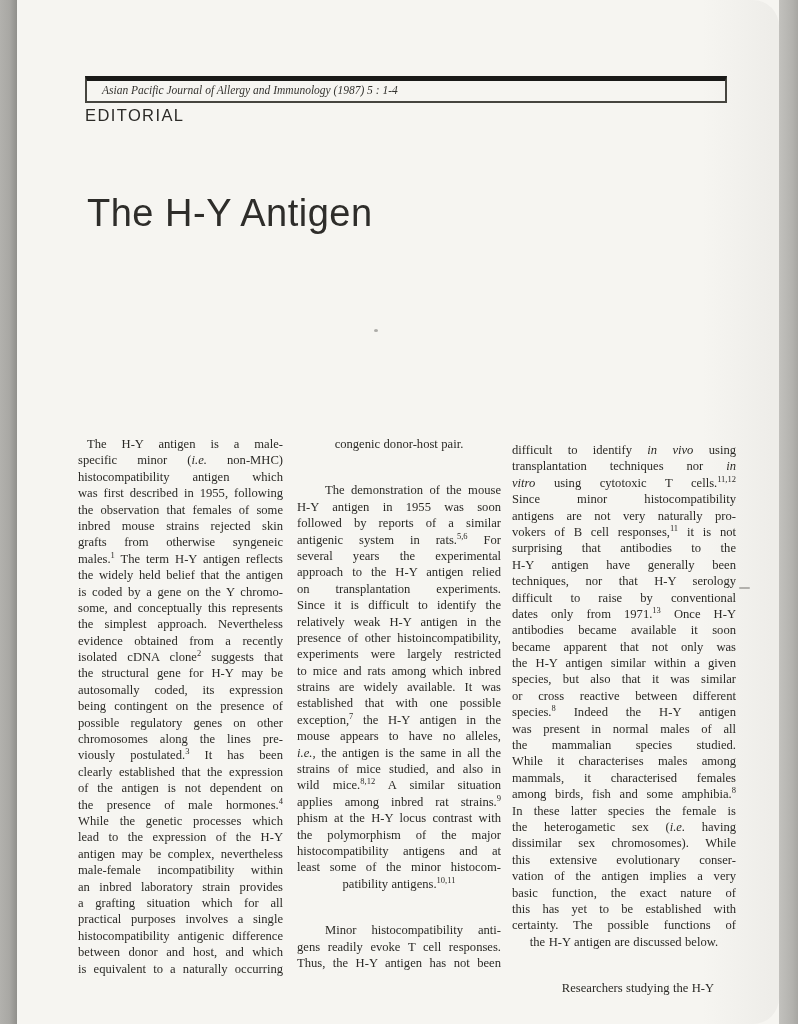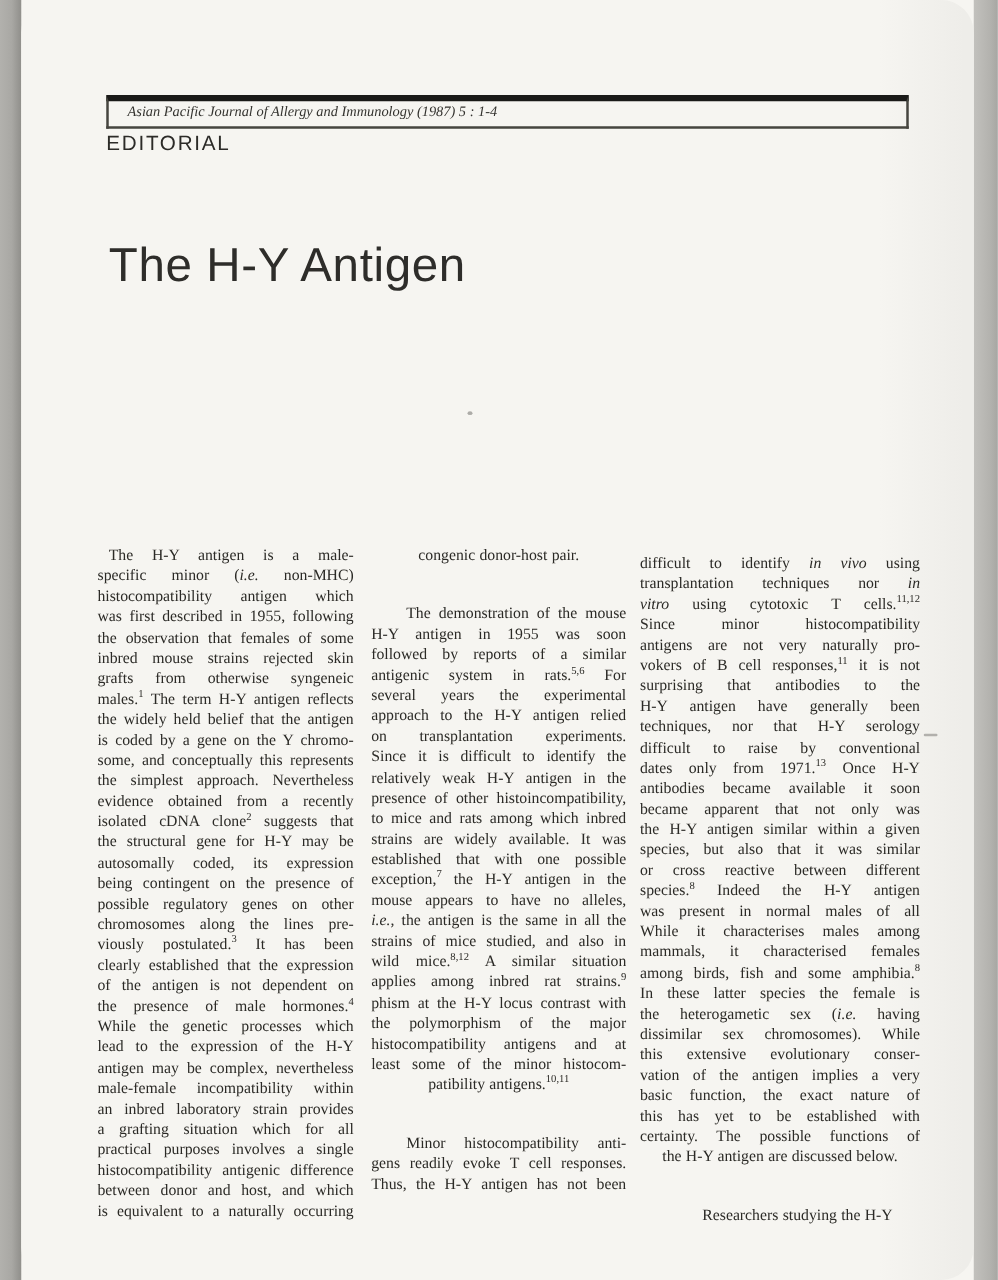--- a/index.html
+++ b/index.html
@@ -151,20 +151,21 @@
             <div class="line just">The demonstration of the mouse</div>
             <div class="line just">H-Y antigen in 1955 was soon</div>
             <div class="line just">followed by reports of a similar</div>
             <div class="line just">antigenic system in rats.<sup>5,6</sup> For</div>
             <div class="line just">several years the experimental</div>
             <div class="line just">approach to the H-Y antigen relied</div>
             <div class="line just">on transplantation experiments.</div>
             <div class="line just">Since it is difficult to identify the</div>
             <div class="line just">relatively weak H-Y antigen in the</div>
             <div class="line just">presence of other histoincompatibility,</div>
+            <div class="line just">experiments were largely restricted</div>
             <div class="line just">to mice and rats among which inbred</div>
             <div class="line just">strains are widely available. It was</div>
             <div class="line just">established that with one possible</div>
             <div class="line just">exception,<sup>7</sup> the H-Y antigen in the</div>
             <div class="line just">mouse appears to have no alleles,</div>
             <div class="line just"><i>i.e.,</i> the antigen is the same in all the</div>
             <div class="line just">strains of mice studied, and also in</div>
             <div class="line just">wild mice.<sup>8,12</sup> A similar situation</div>
             <div class="line just">applies among inbred rat strains.<sup>9</sup></div>
             <div class="line just">phism at the H-Y locus contrast with</div>
@@ -192,20 +193,21 @@
             <div class="line just">techniques, nor that H-Y serology</div>
             <div class="line just">difficult to raise by conventional</div>
             <div class="line just">dates only from 1971.<sup>13</sup> Once H-Y</div>
             <div class="line just">antibodies became available it soon</div>
             <div class="line just">became apparent that not only was</div>
             <div class="line just">the H-Y antigen similar within a given</div>
             <div class="line just">species, but also that it was similar</div>
             <div class="line just">or cross reactive between different</div>
             <div class="line just">species.<sup>8</sup> Indeed the H-Y antigen</div>
             <div class="line just">was present in normal males of all</div>
+            <div class="line just">the mammalian species studied.</div>
             <div class="line just">While it characterises males among</div>
             <div class="line just">mammals, it characterised females</div>
             <div class="line just">among birds, fish and some amphibia.<sup>8</sup></div>
             <div class="line just">In these latter species the female is</div>
             <div class="line just">the heterogametic sex (<i>i.e.</i> having</div>
             <div class="line just">dissimilar sex chromosomes). While</div>
             <div class="line just">this extensive evolutionary conser-</div>
             <div class="line just">vation of the antigen implies a very</div>
             <div class="line just">basic function, the exact nature of</div>
             <div class="line just">this has yet to be established with</div>

